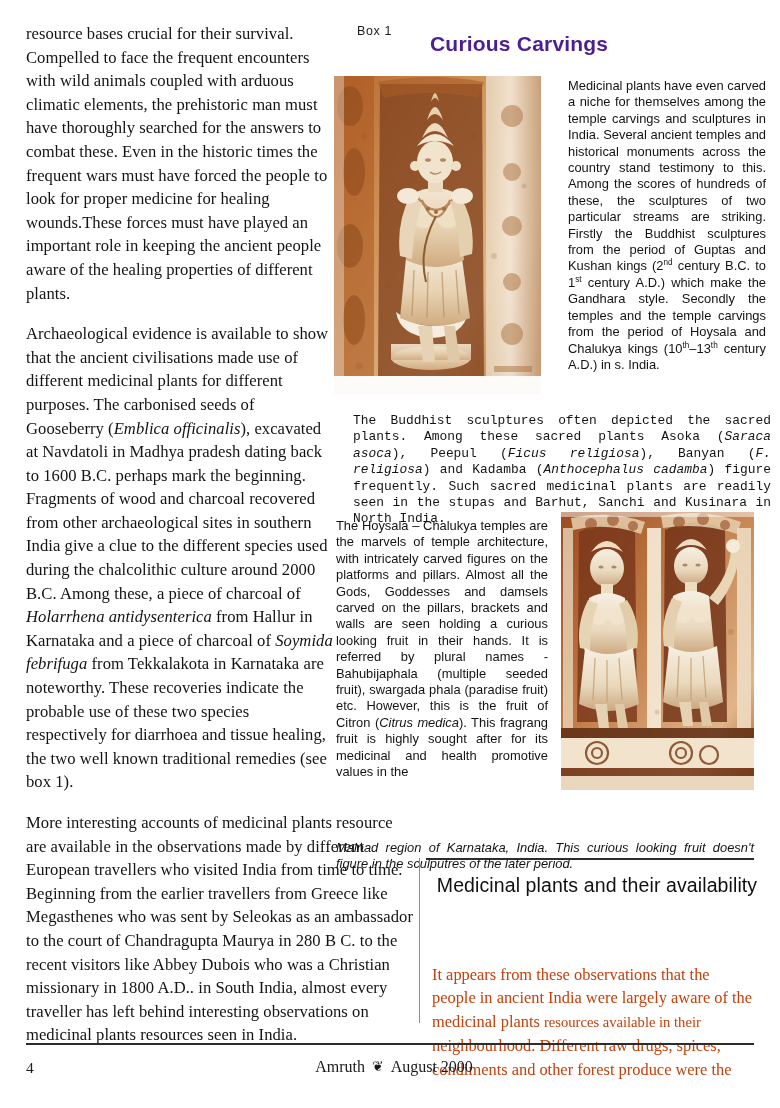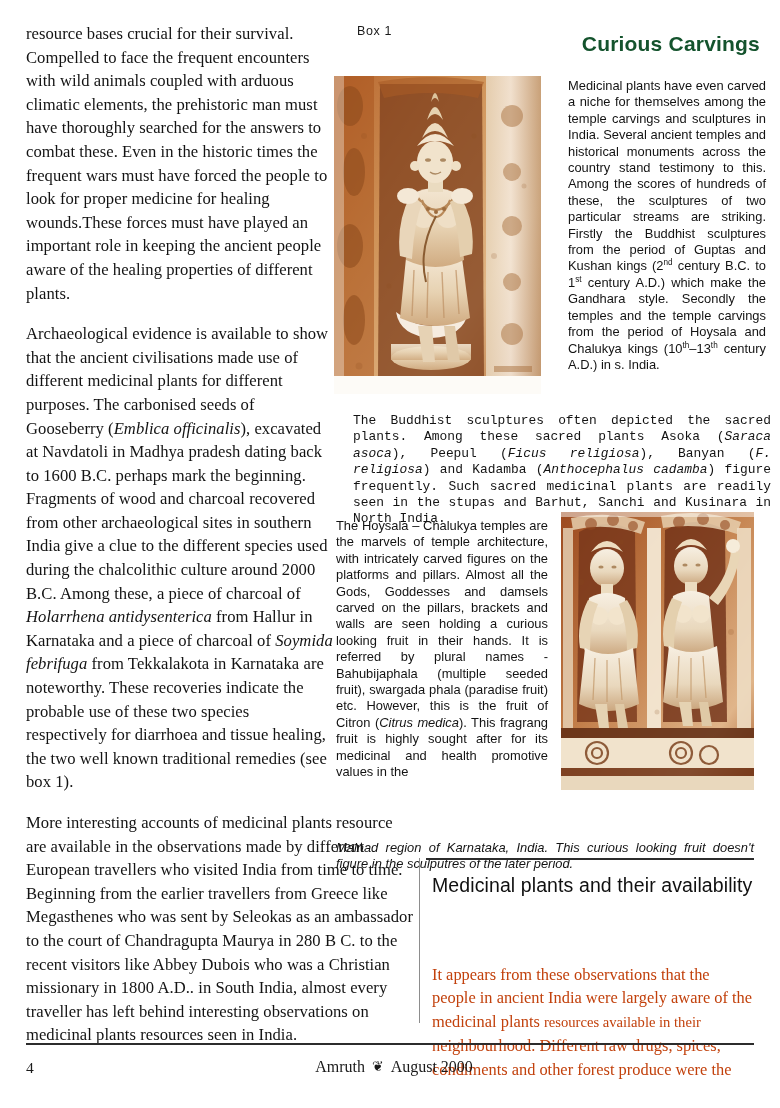--- a/index.html
+++ b/index.html
@@ -53,26 +53,26 @@
     font-family:"Liberation Sans", sans-serif;
     font-size:12.5px;
     color:#1a1a1a;
     letter-spacing:0.6px;
     margin-left:21px;
   }
   .box-title {
     position:absolute;
     left:430px; top:32px;
     width:330px;
-    text-align:right;
+    text-align:left;
     font-family:"Liberation Sans", sans-serif;
     font-weight:bold;
     font-size:21px;
     letter-spacing:0.2px;
-    color:#14532d;
+    color:#4c1d95;
   }
 
   
   .sans {
     font-family:"Liberation Sans", sans-serif;
     font-size:12.9px;
     line-height:16.4px;
     color:#131313;
     text-align:justify;
   }
@@ -115,20 +115,21 @@
   }
   .sec-heading {
     position:absolute;
     left:432px; top:874px;
     width:330px;
     font-family:"Liberation Sans", sans-serif;
     font-size:19.5px;
     font-weight:normal;
     color:#101010;
     letter-spacing:0.1px;
+    text-align:center;
   }
   .sec-body {
     position:absolute;
     left:432px; top:963px;
     width:322px;
     font-family:"Liberation Serif", serif;
     font-size:16.4px;
     line-height:23.4px;
     color:#c2410c;
   }

